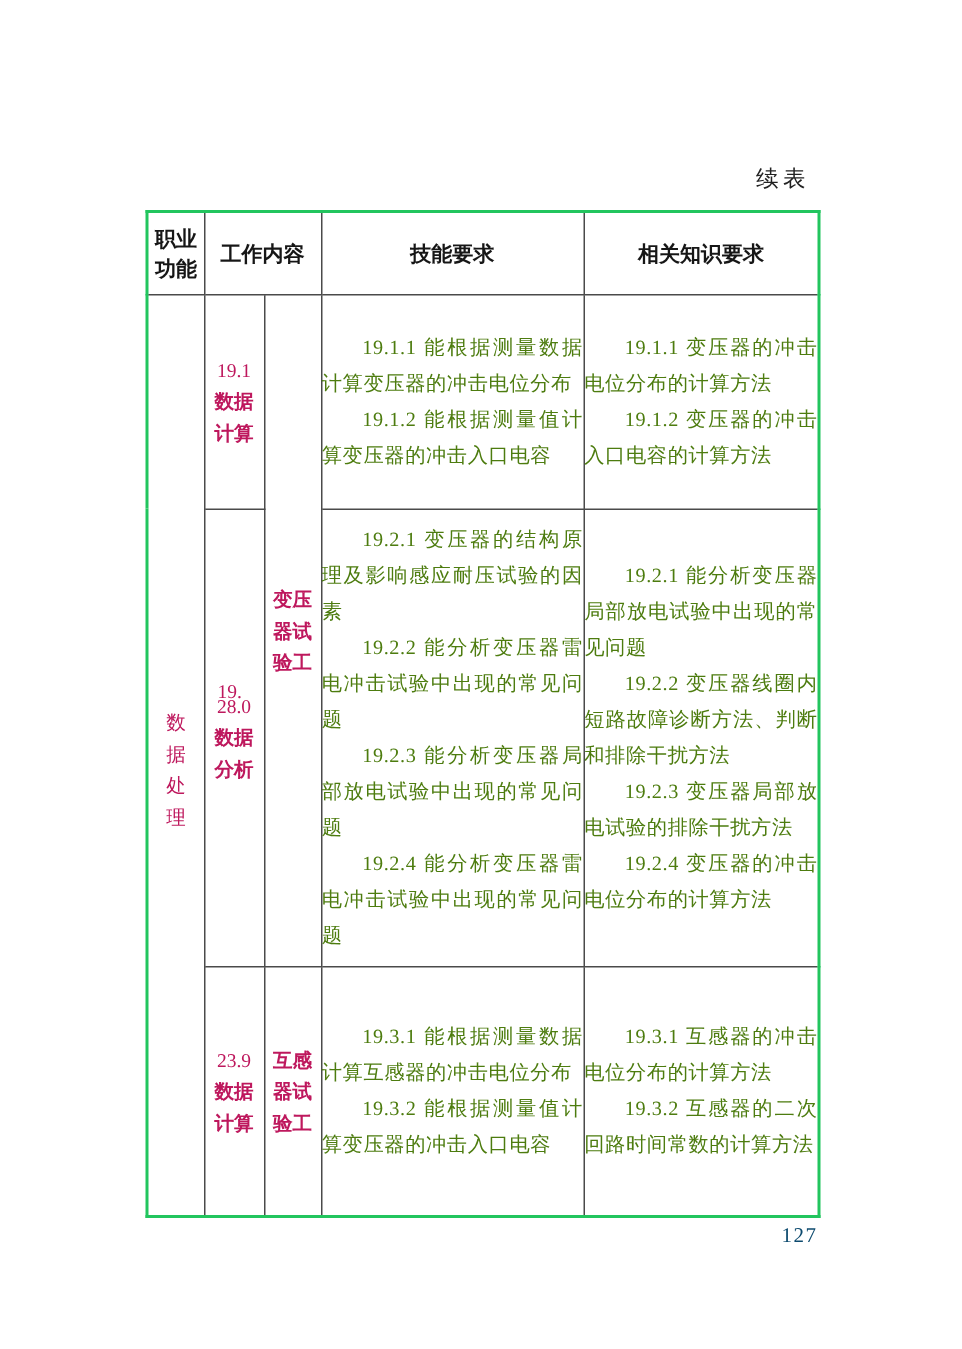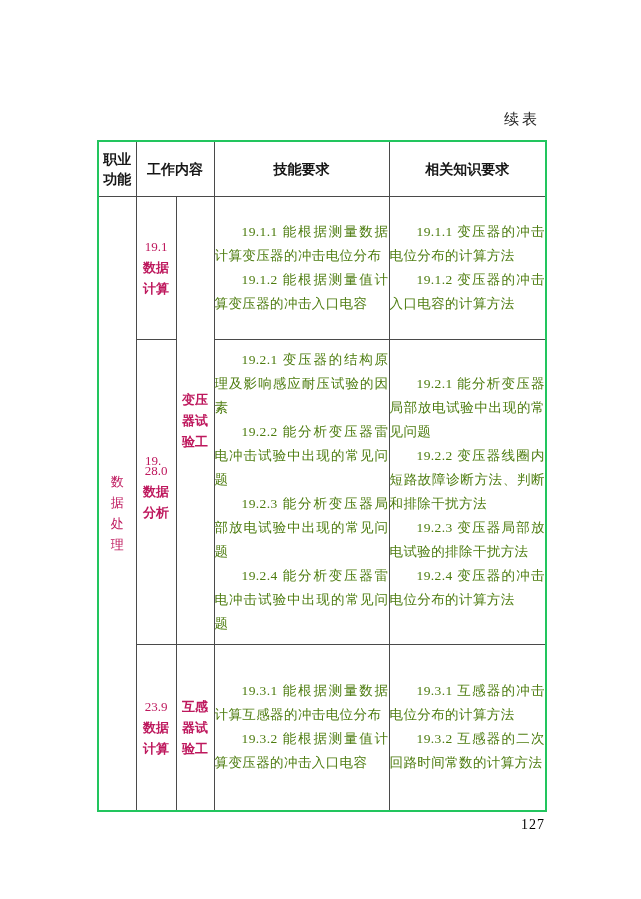--- a/index.html
+++ b/index.html
@@ -53,21 +53,21 @@
     font-size:13.5px;
     line-height:24px;
     text-indent:2em;
     text-align:justify;
     text-justify:inter-character;
     letter-spacing:0.4px;
     color:#4d7c0f;
   }
   .page-num{
     position:absolute;top:817px;right:96px;
-    font-size:14px;color:#000000;letter-spacing:1px;
+    font-size:14px;color:#0c4a6e;letter-spacing:1px;
   }
 </style>
 </head>
 <body>
 
 <div class="page">
 
   <div class="continued">续表</div>
 
   <table class="std-table">

